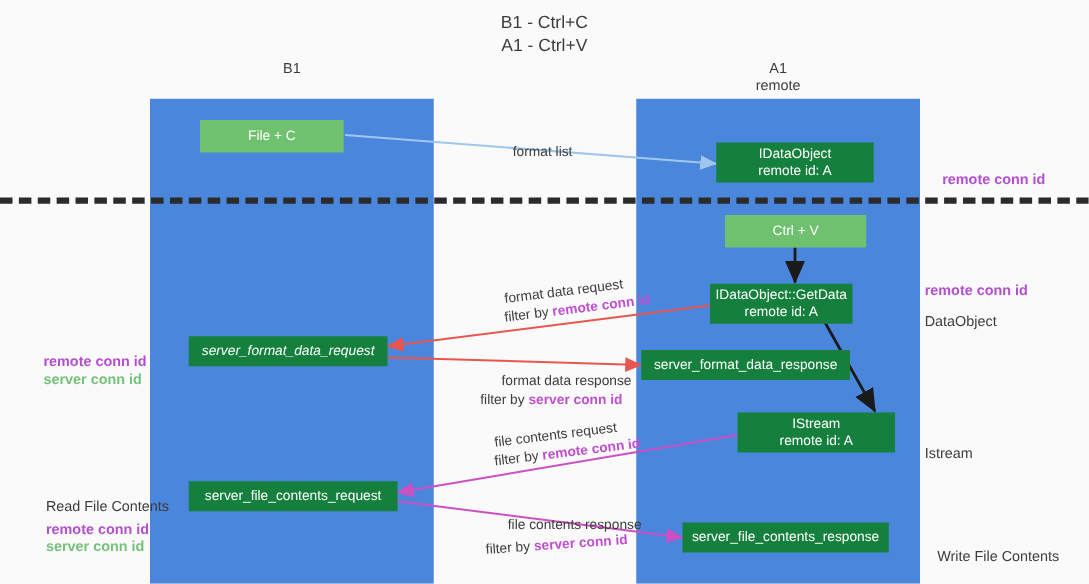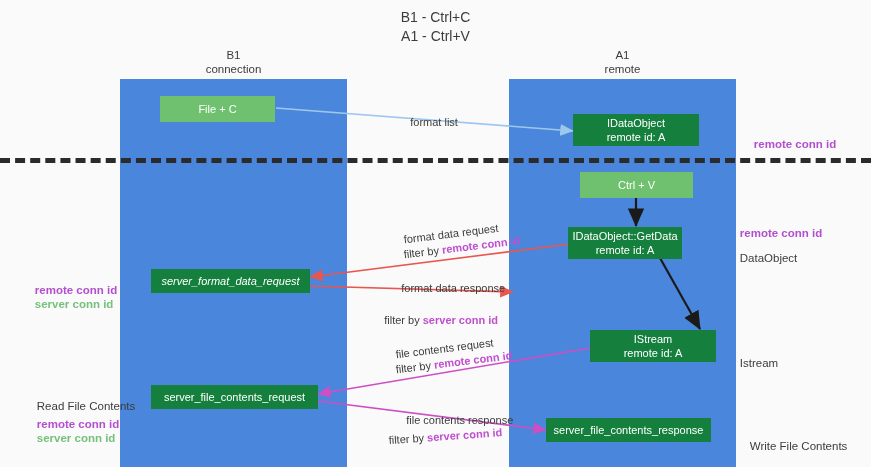--- a/index.html
+++ b/index.html
@@ -102,21 +102,20 @@
 </style>
 </head>
 <body>
 
 <div id="stage">
 
   <div class="title" style="top:8px;">B1 - Ctrl+C</div>
   <div class="title" style="top:27px;">A1 - Ctrl+V</div>
 
   <div class="lane-head" style="left:120px; top:48px; width:227px;">B1</div>
-  <div class="lane-head" style="left:120px; top:62px; width:227px;">connection</div>
   <div class="lane-head" style="left:509px; top:48px; width:227px;">A1</div>
   <div class="lane-head" style="left:509px; top:62px; width:227px;">remote</div>
 
   <div class="lane lane-b1"></div>
   <div class="lane lane-a1"></div>
 
   <svg class="layer">
     <defs>
       <marker id="ar-blue" markerWidth="9" markerHeight="9" refX="8" refY="4.5" orient="auto">
         <path d="M0,0.8 L8.5,4.5 L0,8.2 z" fill="#9ec7ee"></path>
@@ -164,20 +163,23 @@
 
   <div class="node orange" style="left:568px; top:227px; width:114px; height:32px;">
     <span>IDataObject::GetData</span>
     <span>remote id: A</span>
   </div>
 
   <div class="node orange" style="left:151px; top:269px; width:159px; height:24px;font-style:italic;">
     <span>server_format_data_request</span>
   </div>
 
+  <div class="node orange" style="left:513px; top:280px; width:167px; height:24px;">
+    <span>server_format_data_response</span>
+  </div>
 
   <div class="node orange" style="left:590px; top:330px; width:126px; height:32px;">
     <span>IStream</span>
     <span>remote id: A</span>
   </div>
 
   <div class="node orange" style="left:151px; top:385px; width:167px; height:24px;">
     <span>server_file_contents_request</span>
   </div>
 
@@ -221,21 +223,21 @@
     <span>format list</span>
   </div>
 
   <div class="edge-label" style="left:389px; top:220px; transform: rotate(-7deg);">
     <span>format data request</span>
   </div>
   <div class="edge-label" style="left:389px; top:235px; transform: rotate(-7deg);">
     <span>filter by </span><span class="hl-purple">remote conn id</span>
   </div>
 
-  <div class="edge-label" style="left:389px; top:267px;">
+  <div class="edge-label" style="left:389px; top:284px;">
     <span>format data response</span>
   </div>
   <div class="edge-label" style="left:372px; top:299px;">
     <span>filter by </span><span class="hl-purple">server conn id</span>
   </div>
 
   <div class="edge-label" style="left:381px; top:335px; transform: rotate(-7deg);">
     <span>file contents request</span>
   </div>
   <div class="edge-label" style="left:381px; top:350px; transform: rotate(-7deg);">

